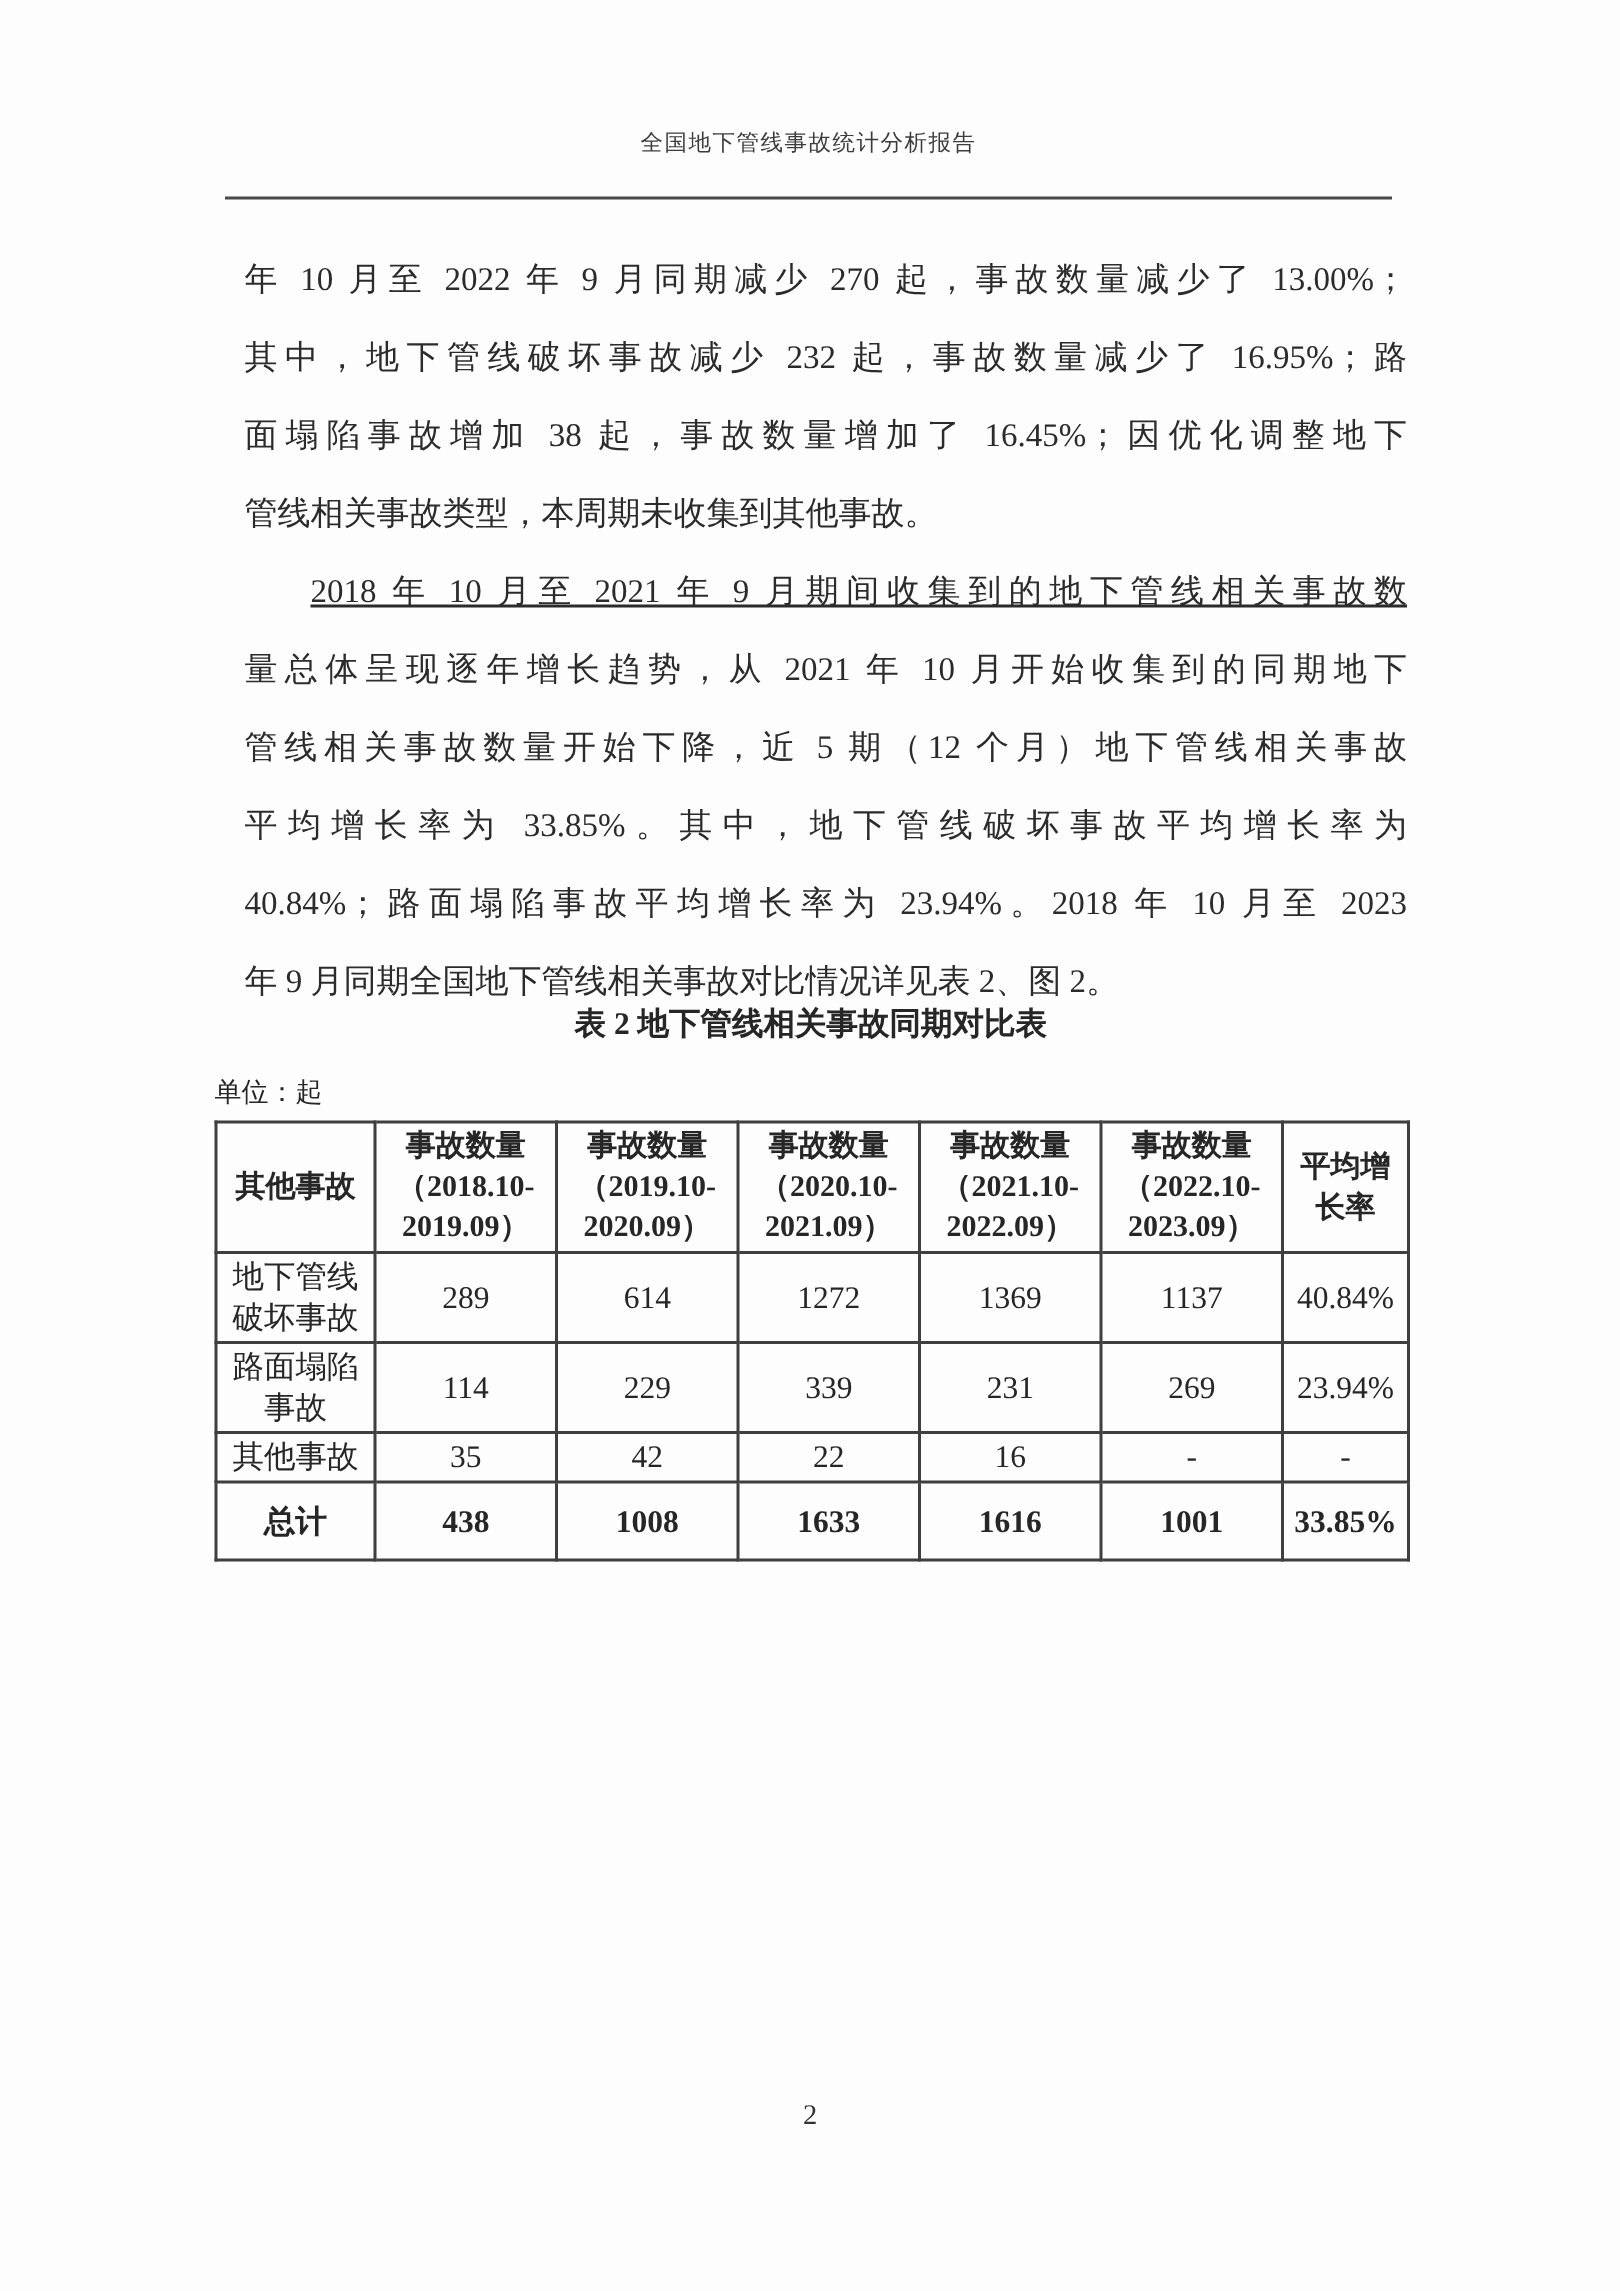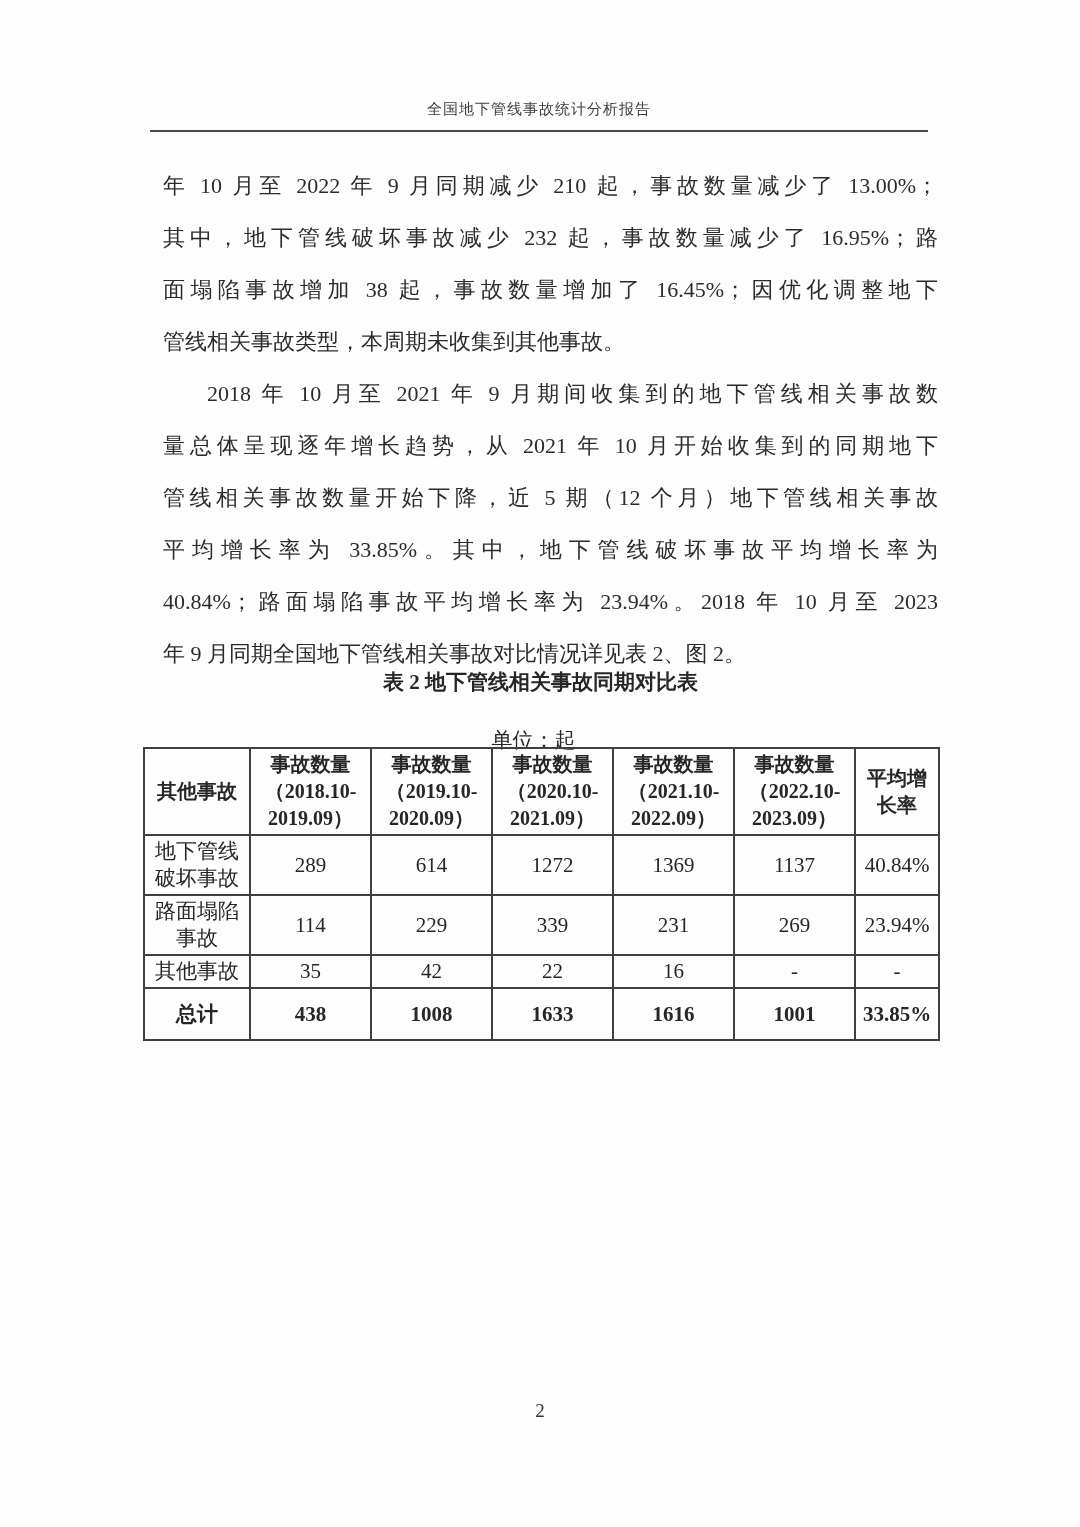--- a/index.html
+++ b/index.html
@@ -7,44 +7,44 @@
     position:relative;
     width:1080px;height:1527px;
     margin:0 auto;
     background:#fdfdfd;
     color:#2e2e2e;
     font-family:"Liberation Serif","DejaVu Serif",serif;
     overflow:hidden;
   }
   
   .running-header{
-    position:absolute;left:150px;top:100px;width:778px;
+    position:absolute;left:150px;top:86px;width:778px;
     text-align:center;font-size:15px;letter-spacing:1px;color:#3c3c3c;
-    padding-bottom:11px;border-bottom:2px solid #4a4a4a;
+    padding-bottom:26px;border-bottom:2px solid #4a4a4a;
   }
   
   .body-text{
     position:absolute;left:163px;top:160px;width:775px;
     font-size:22px;line-height:52px;color:#2b2b2b;
   }
   .tline{
     display:block;white-space:nowrap;
     text-align:justify;text-align-last:justify;
     overflow:hidden;
   }
   .tline.short{text-align:center;text-align-last:left;}
-  .tline.indent{text-indent:44px;}
+  .tline.indent{text-indent:44px;text-decoration:underline;}
   
   .table-title{
     position:absolute;left:143px;top:668px;width:795px;
     text-align:center;font-weight:bold;font-size:21px;color:#262626;
   }
   .table-unit{
     position:absolute;left:143px;top:716px;width:795px;
-    text-align:center;font-size:21px;color:#262626;padding-right:14px;box-sizing:border-box;margin-top:10px;
+    text-align:left;font-size:18px;color:#262626;padding-right:14px;box-sizing:border-box;
   }
   
   table.cmp{
     position:absolute;left:143px;top:747px;width:795px;
     border-collapse:collapse;table-layout:fixed;
     font-size:21px;color:#262626;
   }
   table.cmp th,table.cmp td{
     border:2px solid #3f3f3f;
     text-align:center;vertical-align:middle;
@@ -71,21 +71,21 @@
 </head>
 <body>
 
 <div class="page">
 
   <div class="running-header">
     <span>全国地下管线事故统计分析报告</span>
   </div>
 
   <div class="body-text">
-    <span class="tline">年 10 月至 2022 年 9 月同期减少 210 起，事故数量减少了 13.00%；</span>
+    <span class="tline">年 10 月至 2022 年 9 月同期减少 270 起，事故数量减少了 13.00%；</span>
     <span class="tline">其中，地下管线破坏事故减少 232 起，事故数量减少了 16.95%；路</span>
     <span class="tline">面塌陷事故增加 38 起，事故数量增加了 16.45%；因优化调整地下</span>
     <span class="tline short">管线相关事故类型，本周期未收集到其他事故。</span>
     <span class="tline indent">2018 年 10 月至 2021 年 9 月期间收集到的地下管线相关事故数</span>
     <span class="tline">量总体呈现逐年增长趋势，从 2021 年 10 月开始收集到的同期地下</span>
     <span class="tline">管线相关事故数量开始下降，近 5 期（12 个月）地下管线相关事故</span>
     <span class="tline">平均增长率为 33.85%。其中，地下管线破坏事故平均增长率为</span>
     <span class="tline">40.84%；路面塌陷事故平均增长率为 23.94%。2018 年 10 月至 2023</span>
     <span class="tline short">年 9 月同期全国地下管线相关事故对比情况详见表 2、图 2。</span>
   </div>

